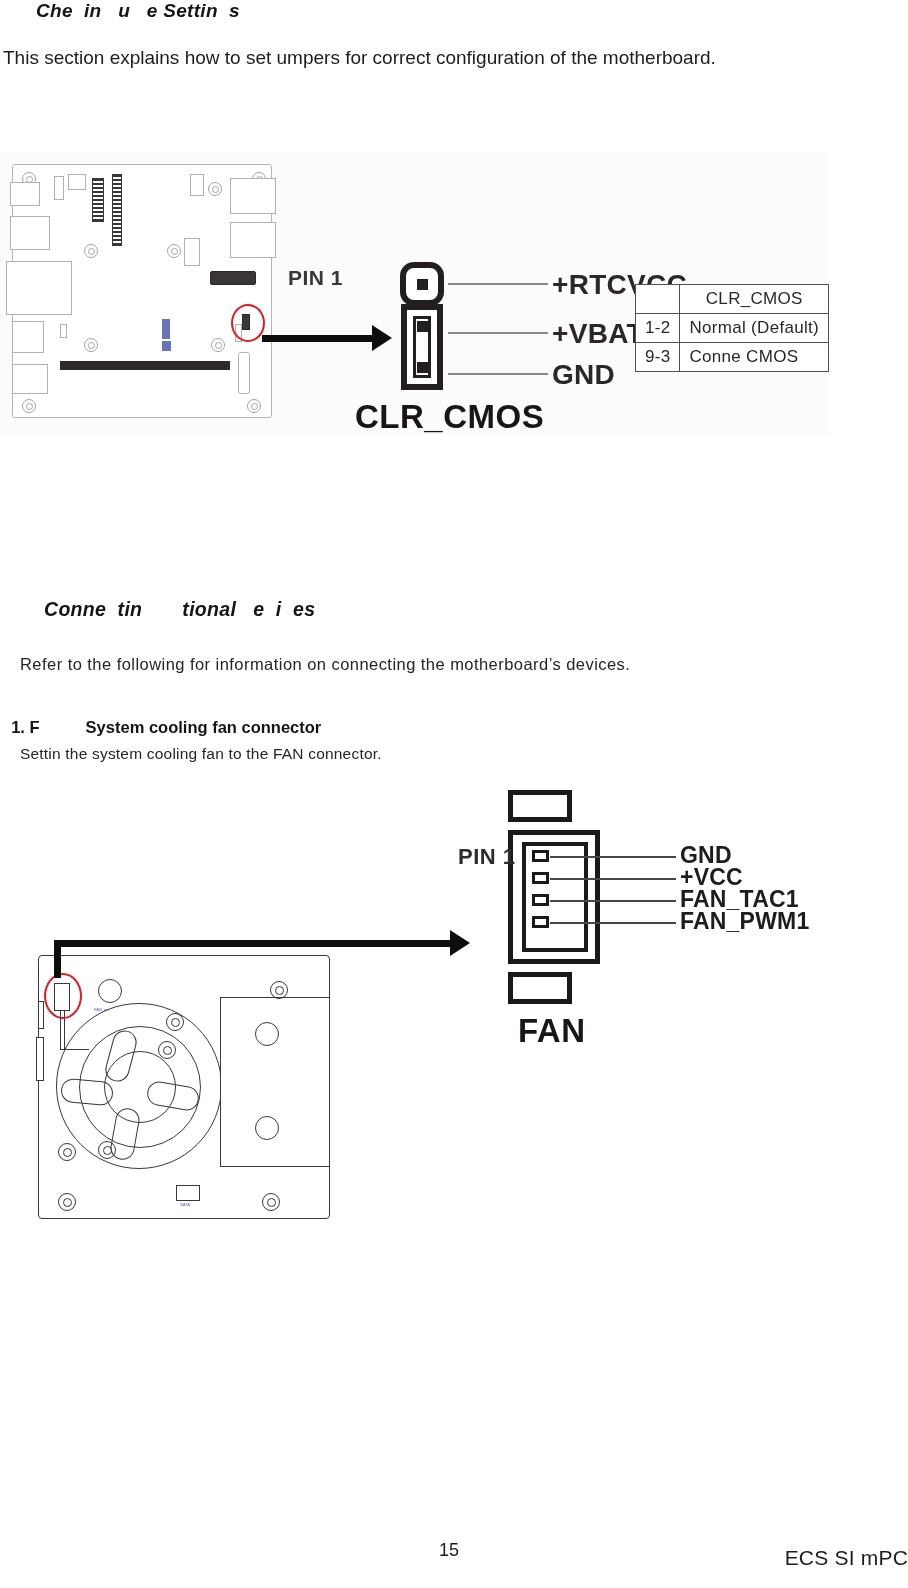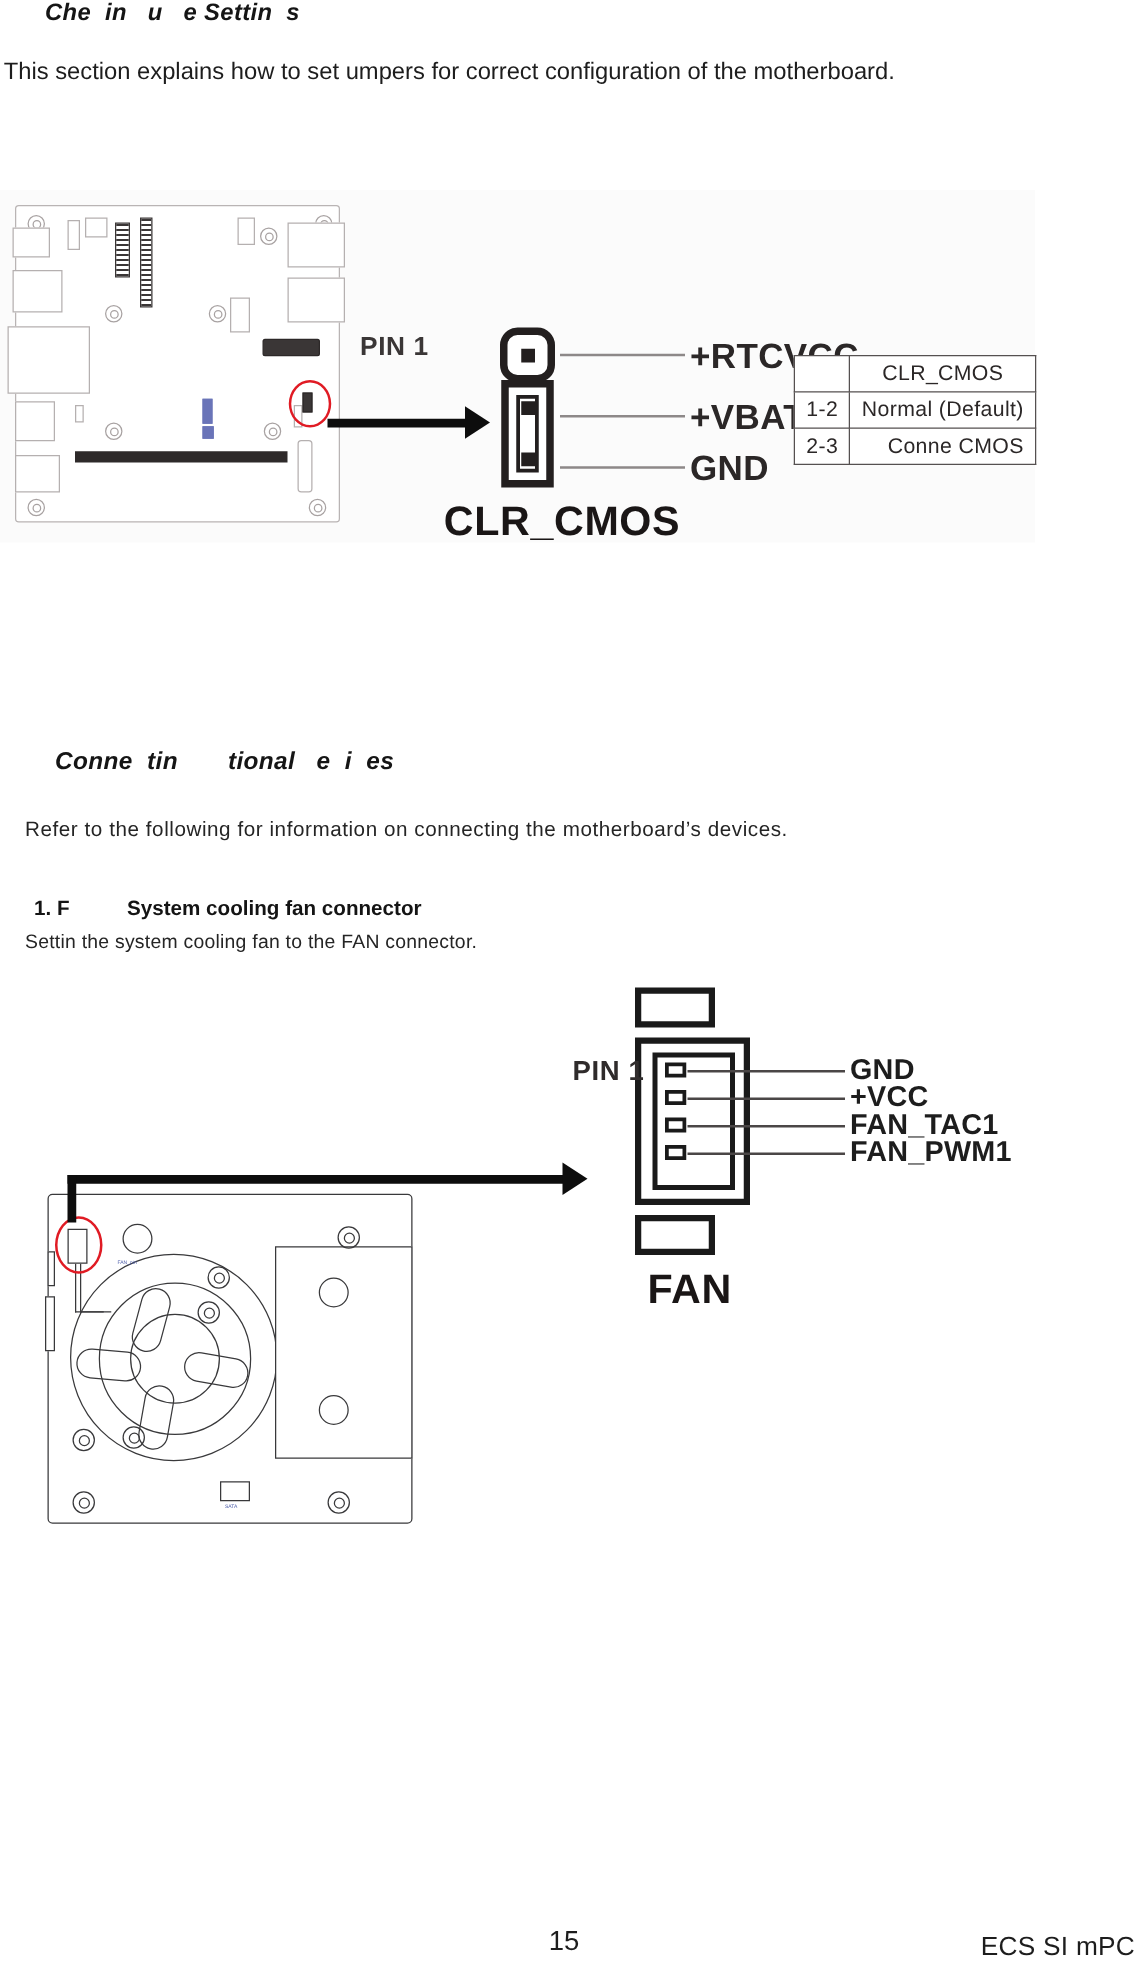--- a/index.html
+++ b/index.html
@@ -55,21 +55,21 @@
     left: 20px;
     top: 740px;
     font-size: 15.5px;
     letter-spacing: 0.2px;
     color: #252525;
   }
 
   
   #item-1 {
     position: absolute;
-    left: 18px;
+    left: 2px;
     top: 699px;
     font-size: 16.5px;
     font-weight: bold;
     white-space: pre;
     color: #141414;
   }
 
   
   #figure-clrcmos {
     position: absolute;
@@ -228,21 +228,21 @@
     border-collapse: collapse;
     background: #fff;
   }
   #jumper-table td, #jumper-table th {
     border: 1.3px solid #555050;
     font-size: 17px;
     color: #2b2727;
     padding: 4px 9px;
     font-weight: normal;
     white-space: nowrap;
-    text-align: right;
+    text-align: left;
     letter-spacing: 0.3px;
   }
   #jumper-table td.key-col {
     text-align: left;
     width: 34px;
   }
   #jumper-table th.hdr-blank { border-right: 1.3px solid #555050; }
   #jumper-table th.hdr-main { text-align: center; }
 
   
@@ -373,21 +373,21 @@
     color: #1d1d1d;
     white-space: nowrap;
     letter-spacing: 0.2px;
   }
 
   
   #footer-page {
     position: absolute;
     left: 439px;
     top: 1540px;
-    font-size: 22px;
+    font-size: 18px;
     color: #1d1d1d;
   }
   #footer-brand {
     position: absolute;
     right: 0px;
     top: 1546px;
     font-size: 21px;
     color: #1d1d1d;
     letter-spacing: 0.2px;
     white-space: nowrap;
@@ -472,21 +472,21 @@
     <tbody>
         <tr>
       <th class="hdr-blank key-col"></th>
       <th class="hdr-main">CLR_CMOS</th>
     </tr>
     <tr>
       <td class="key-col">1-2</td>
       <td>Normal (Default)</td>
     </tr>
     <tr>
-      <td class="key-col">2-3</td>
+      <td class="key-col">9-3</td>
       <td>Conne CMOS</td>
     </tr>
   </tbody>
     </table>
 </div>
 
 <div class="section-heading" id="heading-connecting">Conne  tin       tional   e  i  es</div>
 
 <div class="body-par" id="refer-par">Refer to the following for information on connecting the motherboard’s devices.</div>
 

